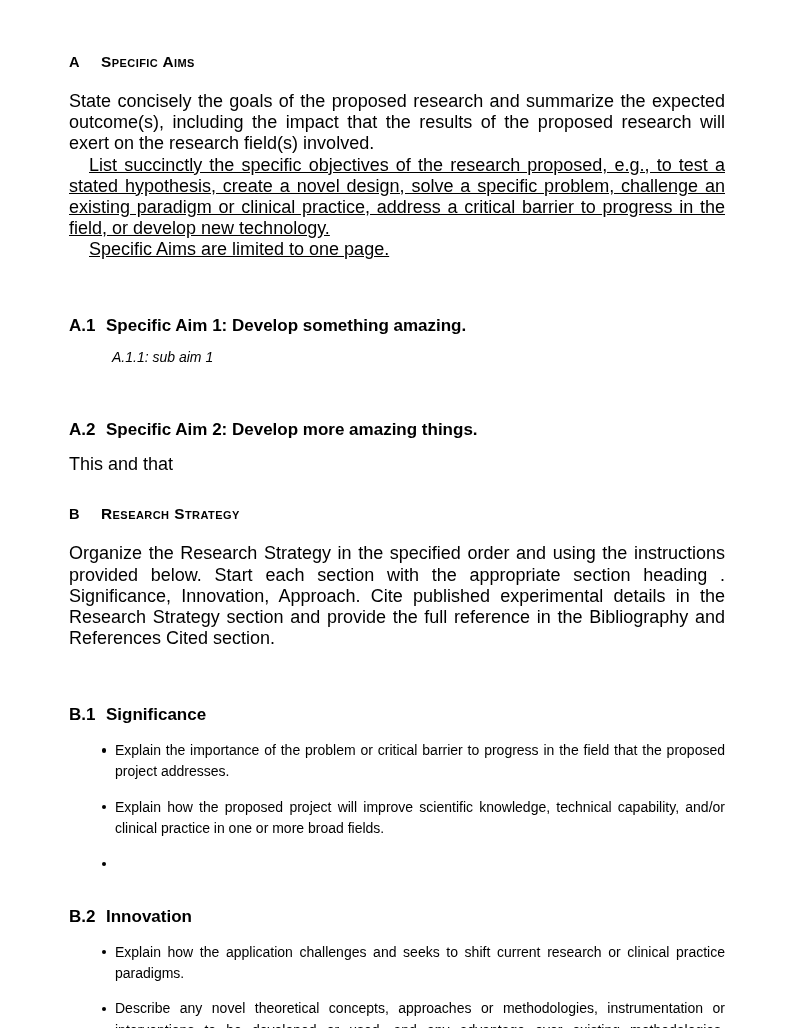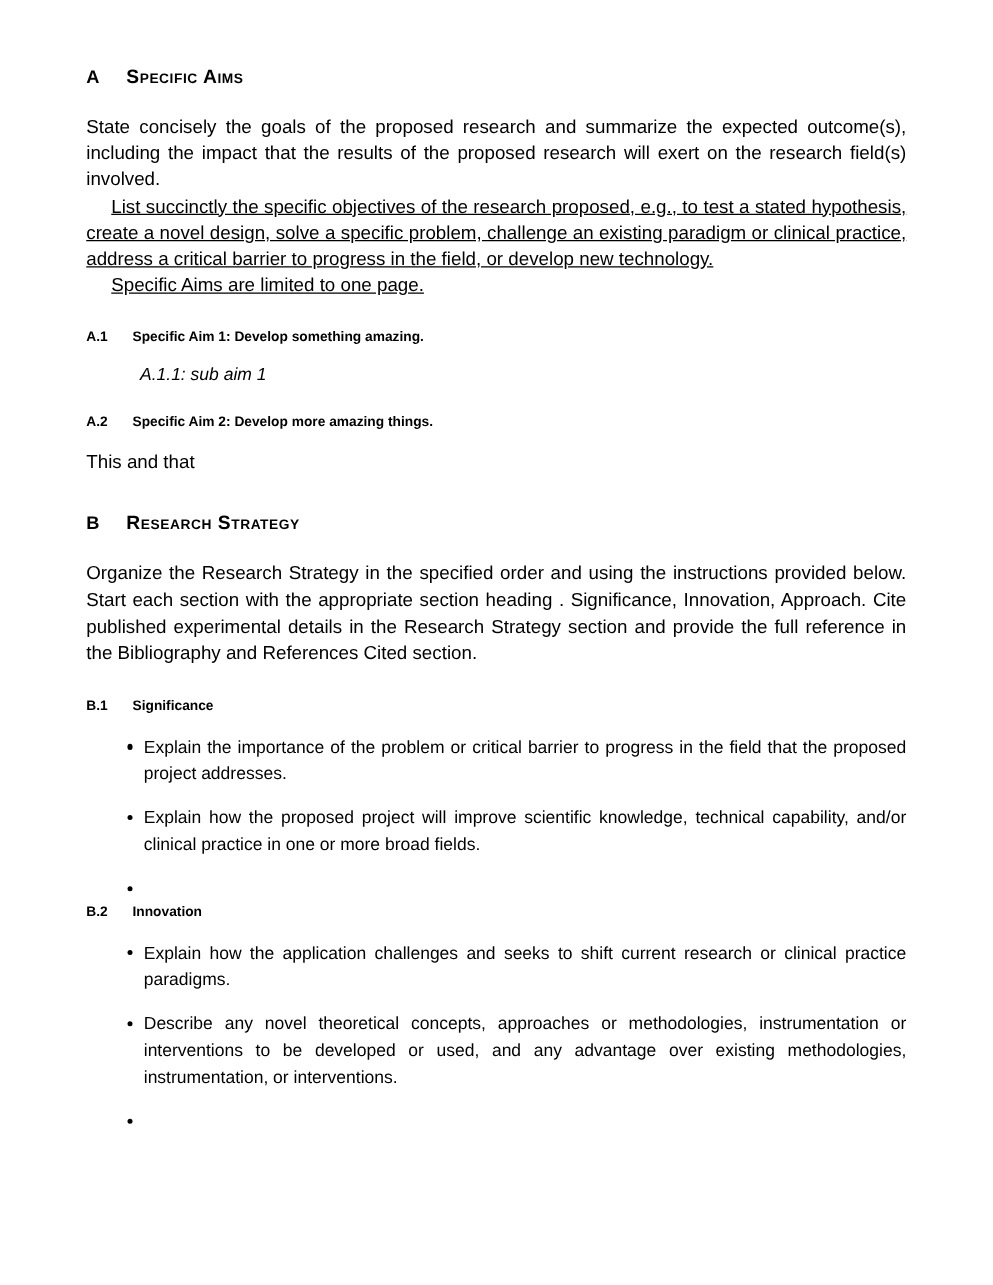--- a/index.html
+++ b/index.html
@@ -46,35 +46,36 @@
     font-variant: small-caps;
     letter-spacing: 0.45px;
     font-size: 15.4px;
   }
 
   
   .subsection-head {
     display: flex;
     align-items: flex-end;
     font-weight: bold;
-    font-size: 11px;
+    font-size: 17px;
     line-height: 1.15;
   }
   .subsection-head .sub-num {
     width: 37px;
     flex: 0 0 37px;
   }
   .subsection-head .sub-title {
     flex: 1;
+    margin-top: 30px;
   }
 
   
   p.body {
     margin: 0;
-    font-size: 15px;
+    font-size: 18px;
     line-height: 21.2px;
     text-align: justify;
     text-justify: inter-word;
     hyphens: manual;
   }
   p.body.indent {
     text-indent: 20px;
     text-decoration: underline;
   }
   p.body.noindent {

